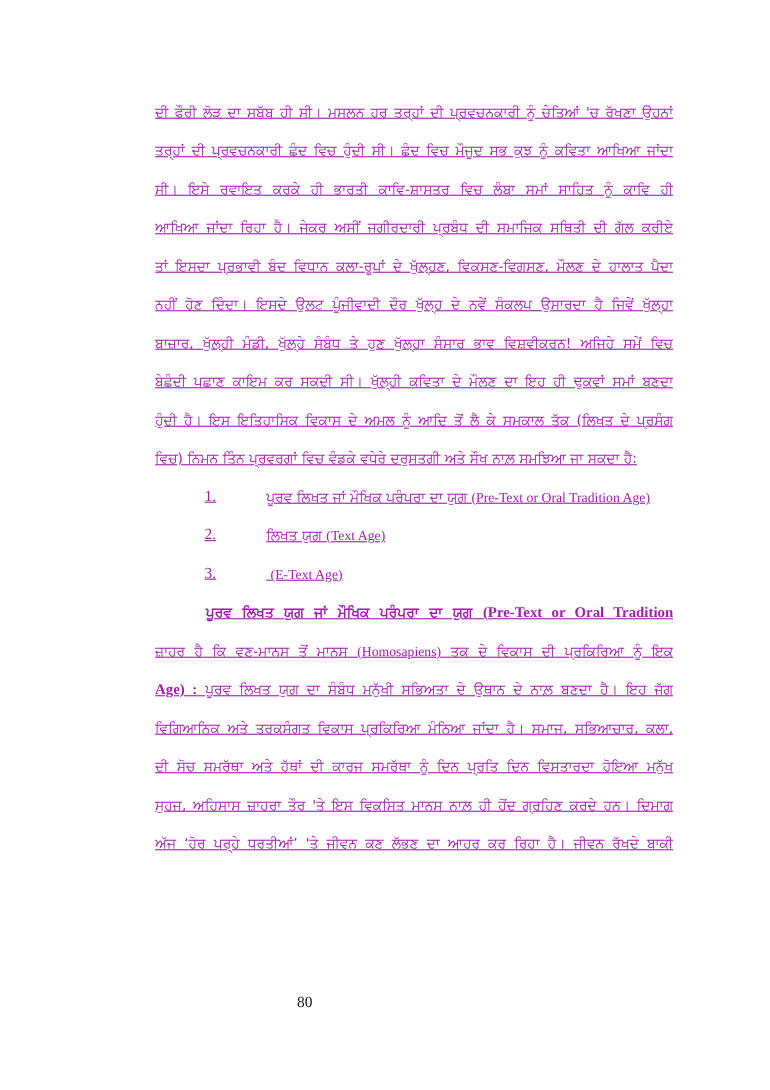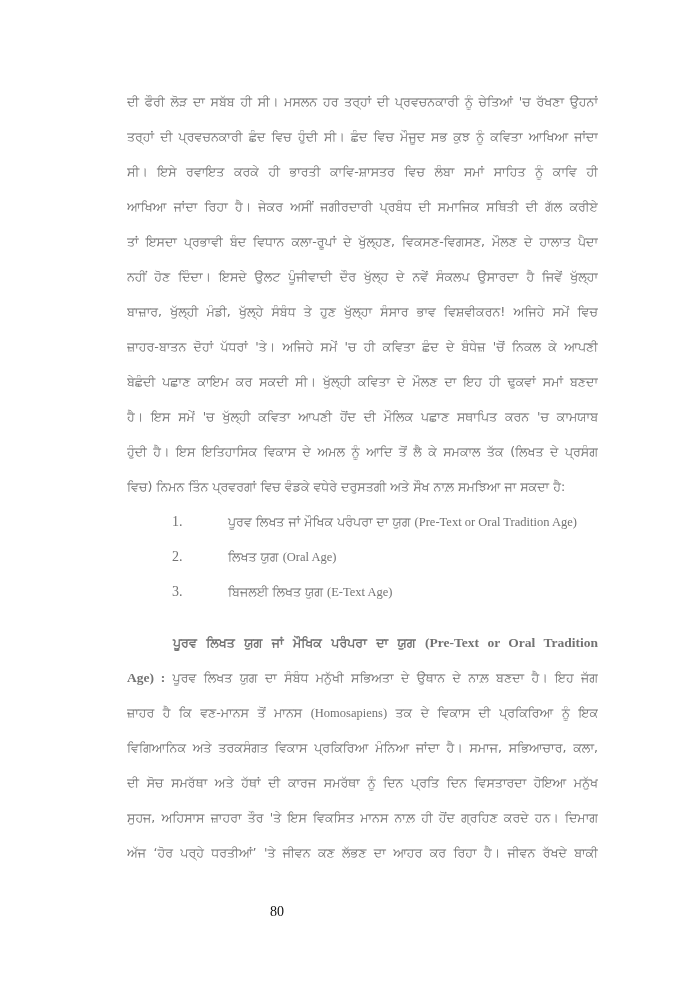--- a/index.html
+++ b/index.html
@@ -1,65 +1,63 @@
 <!DOCTYPE html>
 <html><head>
 <meta charset="utf-8">
 <style>
   html, body { margin: 0; padding: 0; background: #ffffff; }
   body { width: 700px; height: 991px; position: relative; overflow: hidden; }
-  .page { position: absolute; left: 127px; top: 87px; width: 471px; color: #737373; font-family: "DejaVu Sans", "Liberation Sans", sans-serif; }
+  .page { position: absolute; left: 141px; top: 87px; width: 471px; color: #a21caf; font-family: "DejaVu Sans", "Liberation Sans", sans-serif; text-decoration: underline; }
   .line { height: 35px; line-height: 30px; font-size: 12.6px; white-space: nowrap; text-align: justify; text-align-last: justify; overflow: hidden; }
   .line.last { text-align-last: left; }
   .list-item { height: 35px; line-height: 30px; font-size: 12.6px; white-space: nowrap; display: flex; }
   .list-num { width: 56px; padding-left: 45px; font-family: "Liberation Serif", serif; font-size: 14px; }
   .latin { font-family: "Liberation Serif", serif; font-size: 12.5px; }
-  .heading { font-weight: bold; margin-top: 16px; }
+  .heading { font-weight: bold; }
   .heading .latin { font-weight: bold; font-size: 13.5px; }
   .indent { padding-left: 46px; }
   .page-number { position: absolute; left: 0; width: 554px; top: 904px; text-align: center; font-family: "Liberation Serif", serif; font-size: 14px; color: #111; }
 </style>
 </head>
 <body>
 
 <div class="page">
   <div class="line">ਦੀ ਫੌਰੀ ਲੋੜ ਦਾ ਸਬੱਬ ਹੀ ਸੀ। ਮਸਲਨ ਹਰ ਤਰ੍ਹਾਂ ਦੀ ਪ੍ਰਵਚਨਕਾਰੀ ਨੂੰ ਚੇਤਿਆਂ 'ਚ ਰੱਖਣਾ ਉਹਨਾਂ</div>
   <div class="line">ਤਰ੍ਹਾਂ ਦੀ ਪ੍ਰਵਚਨਕਾਰੀ ਛੰਦ ਵਿਚ ਹੁੰਦੀ ਸੀ। ਛੰਦ ਵਿਚ ਮੌਜੂਦ ਸਭ ਕੁਝ ਨੂੰ ਕਵਿਤਾ ਆਖਿਆ ਜਾਂਦਾ</div>
   <div class="line">ਸੀ। ਇਸੇ ਰਵਾਇਤ ਕਰਕੇ ਹੀ ਭਾਰਤੀ ਕਾਵਿ-ਸ਼ਾਸਤਰ ਵਿਚ ਲੰਬਾ ਸਮਾਂ ਸਾਹਿਤ ਨੂੰ ਕਾਵਿ ਹੀ</div>
   <div class="line">ਆਖਿਆ ਜਾਂਦਾ ਰਿਹਾ ਹੈ। ਜੇਕਰ ਅਸੀਂ ਜਗੀਰਦਾਰੀ ਪ੍ਰਬੰਧ ਦੀ ਸਮਾਜਿਕ ਸਥਿਤੀ ਦੀ ਗੱਲ ਕਰੀਏ</div>
   <div class="line">ਤਾਂ ਇਸਦਾ ਪ੍ਰਭਾਵੀ ਬੰਦ ਵਿਧਾਨ ਕਲਾ-ਰੂਪਾਂ ਦੇ ਖੁੱਲ੍ਹਣ, ਵਿਕਸਣ-ਵਿਗਸਣ, ਮੌਲਣ ਦੇ ਹਾਲਾਤ ਪੈਦਾ</div>
   <div class="line">ਨਹੀਂ ਹੋਣ ਦਿੰਦਾ। ਇਸਦੇ ਉਲਟ ਪੂੰਜੀਵਾਦੀ ਦੌਰ ਖੁੱਲ੍ਹ ਦੇ ਨਵੇਂ ਸੰਕਲਪ ਉਸਾਰਦਾ ਹੈ ਜਿਵੇਂ ਖੁੱਲ੍ਹਾ</div>
   <div class="line">ਬਾਜ਼ਾਰ, ਖੁੱਲ੍ਹੀ ਮੰਡੀ, ਖੁੱਲ੍ਹੇ ਸੰਬੰਧ ਤੇ ਹੁਣ ਖੁੱਲ੍ਹਾ ਸੰਸਾਰ ਭਾਵ ਵਿਸ਼ਵੀਕਰਨ! ਅਜਿਹੇ ਸਮੇਂ ਵਿਚ</div>
-  <div class="line">ਜ਼ਾਹਰ-ਬਾਤਨ ਦੋਹਾਂ ਪੱਧਰਾਂ 'ਤੇ। ਅਜਿਹੇ ਸਮੇਂ 'ਚ ਹੀ ਕਵਿਤਾ ਛੰਦ ਦੇ ਬੰਧੇਜ਼ 'ਚੋਂ ਨਿਕਲ ਕੇ ਆਪਣੀ</div>
   <div class="line">ਬੇਛੰਦੀ ਪਛਾਣ ਕਾਇਮ ਕਰ ਸਕਦੀ ਸੀ। ਖੁੱਲ੍ਹੀ ਕਵਿਤਾ ਦੇ ਮੌਲਣ ਦਾ ਇਹ ਹੀ ਢੁਕਵਾਂ ਸਮਾਂ ਬਣਦਾ</div>
-  <div class="line">ਹੈ। ਇਸ ਸਮੇਂ 'ਚ ਖੁੱਲ੍ਹੀ ਕਵਿਤਾ ਆਪਣੀ ਹੋਂਦ ਦੀ ਮੌਲਿਕ ਪਛਾਣ ਸਥਾਪਿਤ ਕਰਨ 'ਚ ਕਾਮਯਾਬ</div>
   <div class="line">ਹੁੰਦੀ ਹੈ। ਇਸ ਇਤਿਹਾਸਿਕ ਵਿਕਾਸ ਦੇ ਅਮਲ ਨੂੰ ਆਦਿ ਤੋਂ ਲੈ ਕੇ ਸਮਕਾਲ ਤੱਕ (ਲਿਖਤ ਦੇ ਪ੍ਰਸੰਗ</div>
   <div class="line last">ਵਿਚ) ਨਿਮਨ ਤਿੰਨ ਪ੍ਰਵਰਗਾਂ ਵਿਚ ਵੰਡਕੇ ਵਧੇਰੇ ਦਰੁਸਤਗੀ ਅਤੇ ਸੌਖ ਨਾਲ਼ ਸਮਝਿਆ ਜਾ ਸਕਦਾ ਹੈ:</div>
 
   <div class="list-item">
     <span class="list-num">1.</span>
     <span>ਪੂਰਵ ਲਿਖਤ ਜਾਂ ਮੌਖਿਕ ਪਰੰਪਰਾ ਦਾ ਯੁਗ</span>&nbsp;<span class="latin">(Pre-Text or Oral Tradition Age)</span>
   </div>
   <div class="list-item">
     <span class="list-num">2.</span>
-    <span>ਲਿਖਤ ਯੁਗ</span>&nbsp;<span class="latin">(Oral Age)</span>
+    <span>ਲਿਖਤ ਯੁਗ</span>&nbsp;<span class="latin">(Text Age)</span>
   </div>
   <div class="list-item">
     <span class="list-num">3.</span>
-    <span>ਬਿਜਲਈ ਲਿਖਤ ਯੁਗ</span>&nbsp;<span class="latin">(E-Text Age)</span>
+    &nbsp;<span class="latin">(E-Text Age)</span>
   </div>
 
   <div class="line heading indent">
     <span>ਪੂਰਵ ਲਿਖਤ ਯੁਗ ਜਾਂ ਮੌਖਿਕ ਪਰੰਪਰਾ ਦਾ ਯੁਗ</span> <span class="latin">(Pre-Text or Oral Tradition</span>
   </div>
   <div class="line">
-    <span class="heading"><span class="latin">Age) :</span></span> <span>ਪੂਰਵ ਲਿਖਤ ਯੁਗ ਦਾ ਸੰਬੰਧ ਮਨੁੱਖੀ ਸਭਿਅਤਾ ਦੇ ਉਥਾਨ ਦੇ ਨਾਲ਼ ਬਣਦਾ ਹੈ। ਇਹ ਜੱਗ</span>
+    <span>ਜ਼ਾਹਰ ਹੈ ਕਿ ਵਣ-ਮਾਨਸ ਤੋਂ ਮਾਨਸ</span> <span class="latin">(Homosapiens)</span> <span>ਤਕ ਦੇ ਵਿਕਾਸ ਦੀ ਪ੍ਰਕਿਰਿਆ ਨੂੰ ਇਕ</span>
   </div>
   <div class="line">
-    <span>ਜ਼ਾਹਰ ਹੈ ਕਿ ਵਣ-ਮਾਨਸ ਤੋਂ ਮਾਨਸ</span> <span class="latin">(Homosapiens)</span> <span>ਤਕ ਦੇ ਵਿਕਾਸ ਦੀ ਪ੍ਰਕਿਰਿਆ ਨੂੰ ਇਕ</span>
+    <span class="heading"><span class="latin">Age) :</span></span> <span>ਪੂਰਵ ਲਿਖਤ ਯੁਗ ਦਾ ਸੰਬੰਧ ਮਨੁੱਖੀ ਸਭਿਅਤਾ ਦੇ ਉਥਾਨ ਦੇ ਨਾਲ਼ ਬਣਦਾ ਹੈ। ਇਹ ਜੱਗ</span>
   </div>
   <div class="line">ਵਿਗਿਆਨਿਕ ਅਤੇ ਤਰਕਸੰਗਤ ਵਿਕਾਸ ਪ੍ਰਕਿਰਿਆ ਮੰਨਿਆ ਜਾਂਦਾ ਹੈ। ਸਮਾਜ, ਸਭਿਆਚਾਰ, ਕਲਾ,</div>
   <div class="line">ਦੀ ਸੋਚ ਸਮਰੱਥਾ ਅਤੇ ਹੱਥਾਂ ਦੀ ਕਾਰਜ ਸਮਰੱਥਾ ਨੂੰ ਦਿਨ ਪ੍ਰਤਿ ਦਿਨ ਵਿਸਤਾਰਦਾ ਹੋਇਆ ਮਨੁੱਖ</div>
   <div class="line">ਸੁਹਜ, ਅਹਿਸਾਸ ਜ਼ਾਹਰਾ ਤੌਰ 'ਤੇ ਇਸ ਵਿਕਸਿਤ ਮਾਨਸ ਨਾਲ਼ ਹੀ ਹੋਂਦ ਗ੍ਰਹਿਣ ਕਰਦੇ ਹਨ। ਦਿਮਾਗ</div>
   <div class="line">ਅੱਜ ‘ਹੋਰ ਪਰ੍ਹੇ ਧਰਤੀਆਂ’ 'ਤੇ ਜੀਵਨ ਕਣ ਲੱਭਣ ਦਾ ਆਹਰ ਕਰ ਰਿਹਾ ਹੈ। ਜੀਵਨ ਰੱਖਦੇ ਬਾਕੀ</div>
 </div>
 
 <div class="page-number">80</div>
 
 </body></html>

